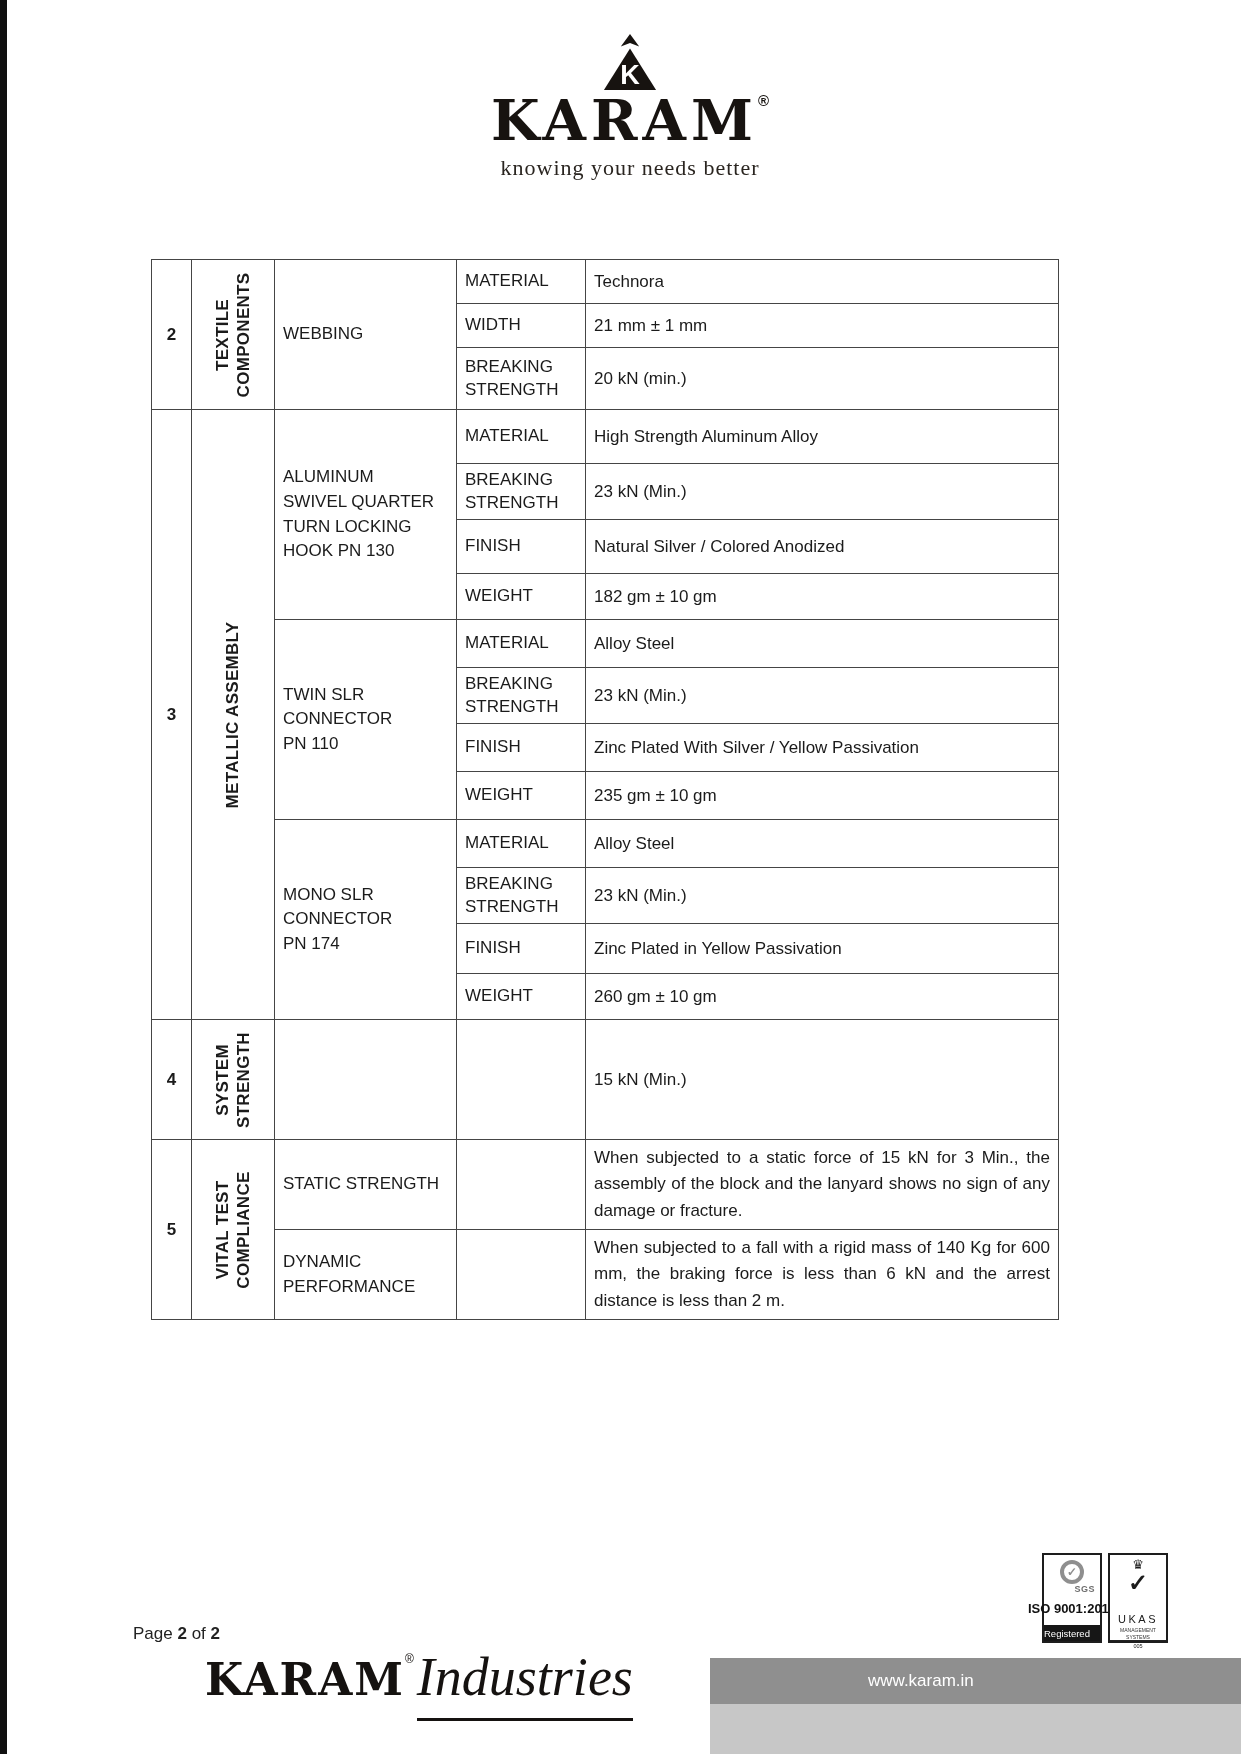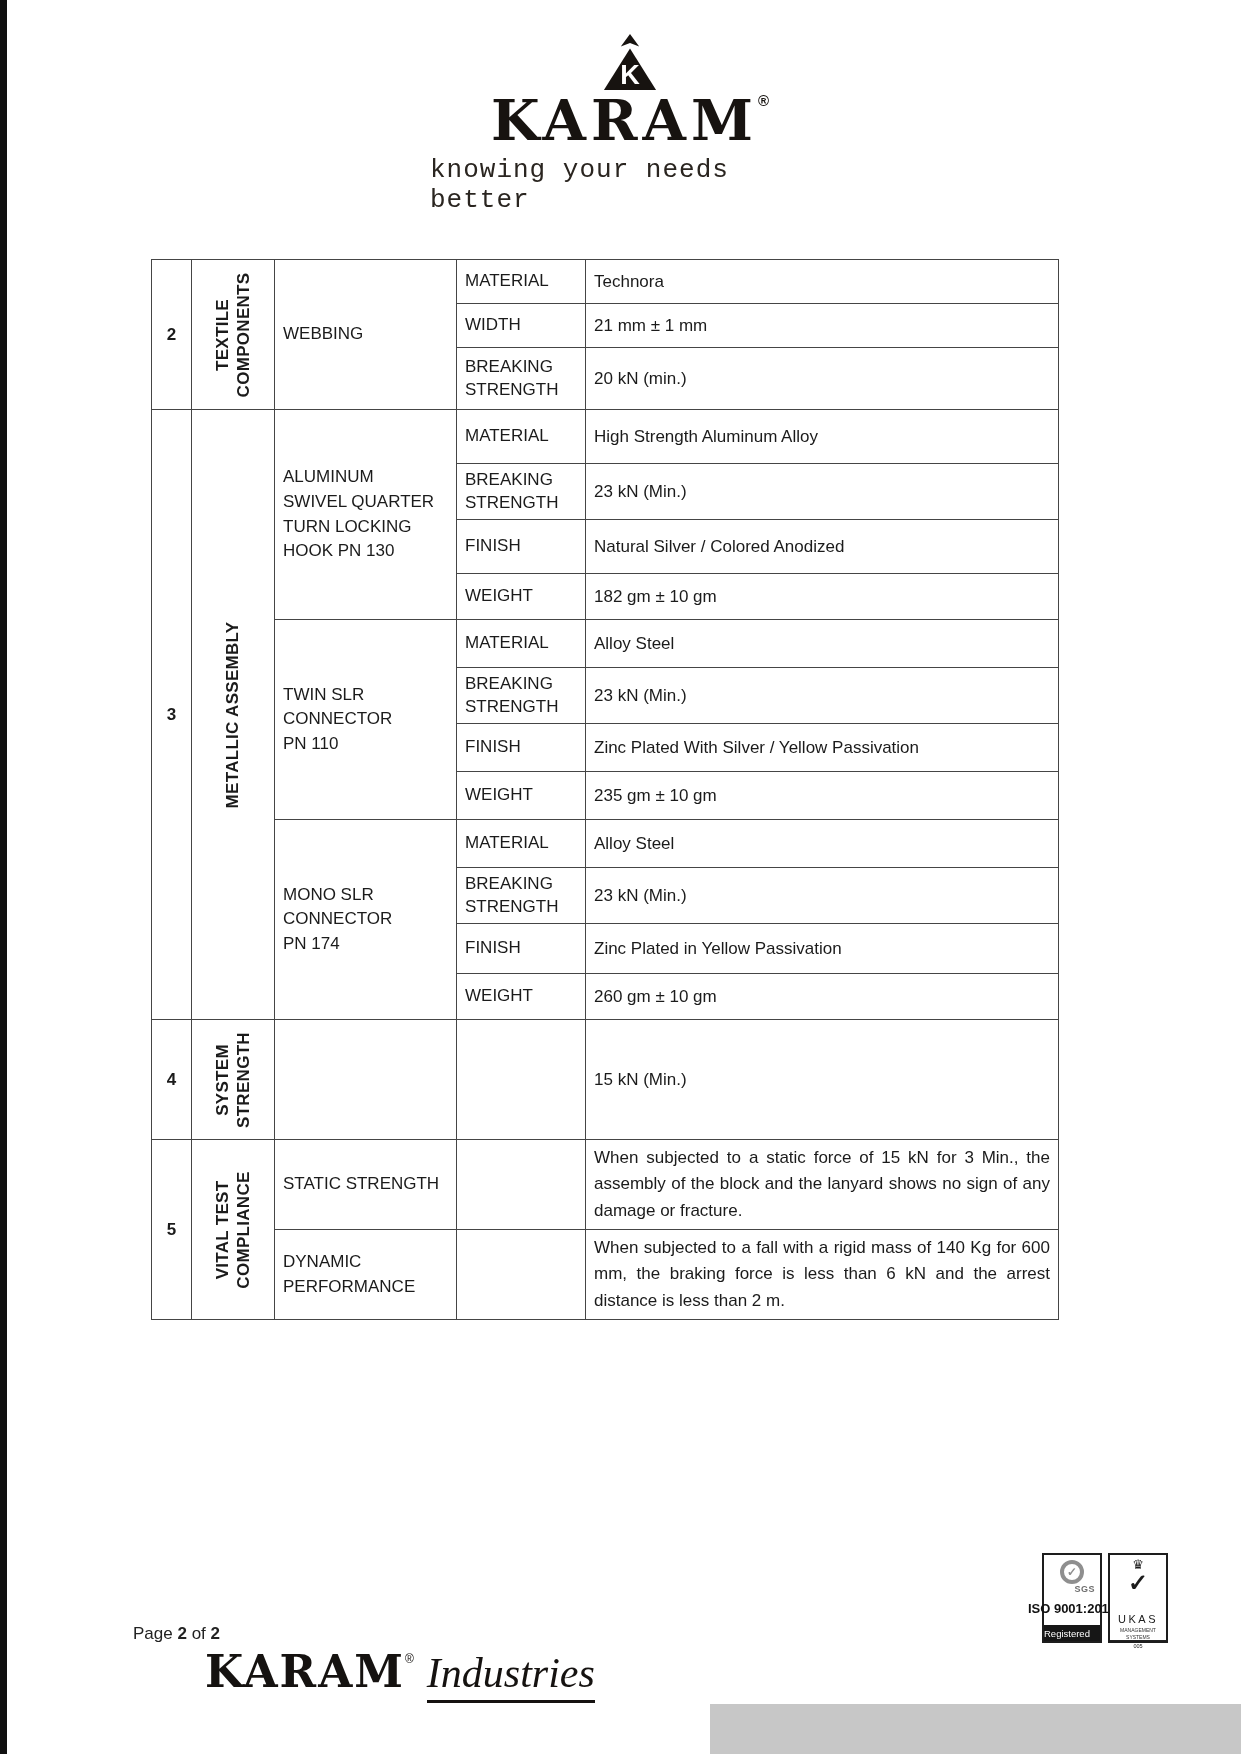--- a/index.html
+++ b/index.html
@@ -6,21 +6,21 @@
   .page{position:relative;width:1241px;height:1754px;background:#fff;overflow:hidden;
         font-family:"Liberation Sans",sans-serif;color:#1b1b1b;}
   .edge-left{position:absolute;left:0;top:0;width:7px;height:1754px;background:#101010;}
 
   
   .brand{position:absolute;left:430px;top:34px;width:400px;display:flex;flex-direction:column;align-items:center;}
   .brand-mark{width:58px;height:56px;margin-bottom:2px;}
   .brand-name-row{font-family:"DejaVu Serif",serif;font-weight:700;font-size:56px;line-height:1;
                   letter-spacing:5px;color:#171310;display:flex;align-items:flex-start;}
   .brand-reg{font-size:15px;margin-top:1px;letter-spacing:0;font-family:"Liberation Sans",sans-serif;}
-  .brand-tagline{font-family:Liberation Mono, monospace;font-size:26px;color:#2a2520;margin-top:7px;letter-spacing:1px;}
+  .brand-tagline{font-family:Liberation Serif, serif;font-size:22px;color:#2a2520;margin-top:7px;letter-spacing:1px;}
 
   
   .banner{position:absolute;left:323px;top:188px;width:466px;height:47px;background:#b1b1b1;
           border-radius:3px 16px 16px 3px;display:flex;align-items:center;justify-content:center;
           color:#fff;font-size:29px;font-weight:bold;letter-spacing:1px;}
 
   
   .spec-table{position:absolute;left:151px;top:259px;width:907px;border-collapse:collapse;
               table-layout:fixed;font-size:17px;color:#1b1b1b;}
   .spec-table td{border:1.6px solid #454545;vertical-align:middle;padding:4px 8px;box-sizing:border-box;}
@@ -49,22 +49,22 @@
   .ukas-org{font-size:11px;font-weight:normal;letter-spacing:2.5px;margin-top:18px;}
   .ukas-sub{font-size:5px;color:#333;white-space:pre-line;text-align:center;line-height:1.3;margin-top:2px;}
   .ukas-code{margin-top:auto;width:100%;border-top:1.5px solid #222;font-size:5.5px;text-align:center;
              padding:2px 0 3px;box-sizing:border-box;}
 
   
   .page-num{position:absolute;left:133px;top:1624px;font-size:17px;color:#222;}
   .ki-logo{position:absolute;left:205px;top:1650px;display:flex;align-items:baseline;color:#151210;}
   .ki-karam{font-family:"DejaVu Serif",serif;font-weight:700;font-size:44px;letter-spacing:2px;line-height:1;}
   .ki-reg{font-size:12px;align-self:flex-start;margin-top:2px;}
-  .ki-industries{font-family:"Liberation Serif",serif;font-style:italic;font-size:42px;line-height:1;
-                 margin-left:13px;border-bottom:3px solid #151210;padding-bottom:6px;}
+  .ki-industries{font-family:"Liberation Serif",serif;font-style:italic;font-size:54px;line-height:1;
+                 margin-left:3px;border-bottom:3px solid #151210;padding-bottom:14px;}
   .footer-bar{position:absolute;left:710px;top:1658px;width:531px;height:46px;background:#8f8f8f;
               display:flex;align-items:center;}
   .footer-url{color:#fff;font-size:17px;margin-left:158px;}
   .footer-strip{position:absolute;left:710px;top:1704px;width:531px;height:50px;background:#c7c7c7;}
 </style>
 </head>
 <body>
 
 <div class="page">
   <div class="edge-left"></div>
@@ -234,14 +234,17 @@
     <span>of</span>
     <b>2</b>
   </div>
 
   <div class="ki-logo">
     <span class="ki-karam">KARAM</span>
       <sup class="ki-reg">®</sup>
       <span class="ki-industries">Industries</span>
   </div>
 
+  <div class="footer-bar">
+    <span class="footer-url">www.karam.in</span>
+  </div>
   <div class="footer-strip"></div>
 </div>
 
 </body></html>

